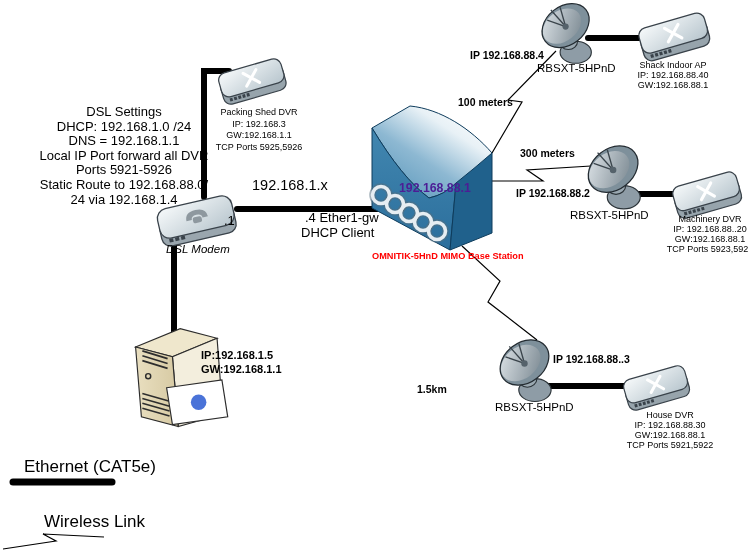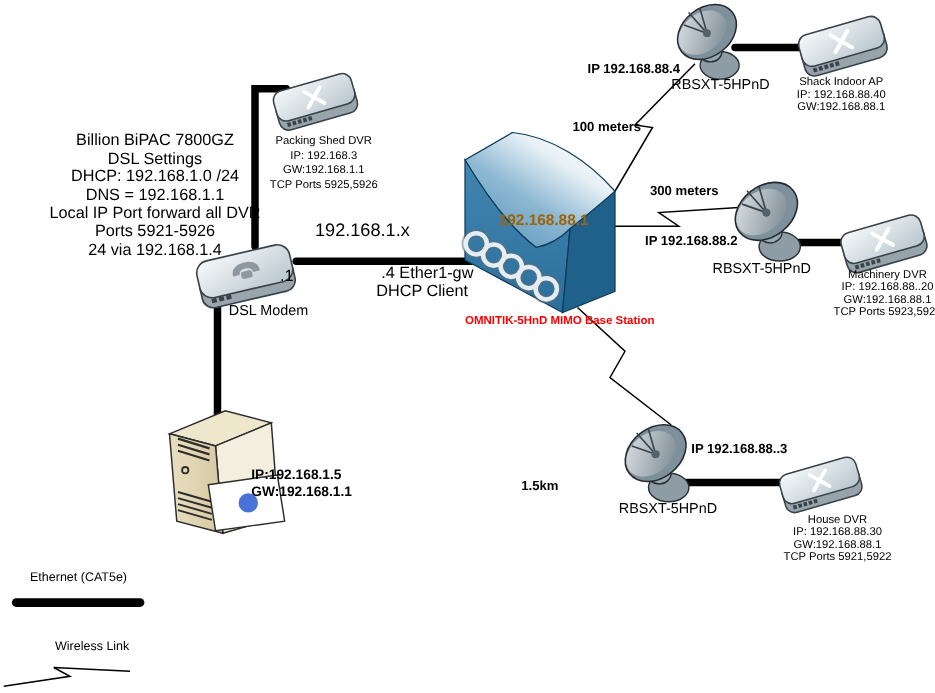--- a/index.html
+++ b/index.html
@@ -11,23 +11,23 @@
   .lbl{position:absolute;z-index:2;white-space:nowrap;line-height:1.15;}
   .ctr{transform:translateX(-50%);text-align:center;}
   .notes{font-size:13px;line-height:14.5px;}
   .cap{font-size:9px;line-height:10px;}
   .cap-pack{font-size:9px;line-height:11.5px;}
   .net{font-size:14.5px;}
   .mid{font-size:13px;}
   .dev{font-size:11.5px;}
   .ip{font-size:10.5px;font-weight:bold;text-align:center;}
   .srv{font-size:11px;font-weight:bold;line-height:13.5px;}
-  .bsip{font-size:12.3px;font-weight:bold;color:#a16207;}
+  .bsip{font-size:12.3px;font-weight:bold;color:#4c1d95;margin-top:12px;}
   .red{font-size:9.2px;font-weight:bold;color:#ff0000;}
-  .leg{font-size:10px;padding-left:16px;}
+  .leg{font-size:17px;padding-left:16px;}
 </style>
 </head>
 <body>
 
 <div class="canvas">
 
   <svg class="layer" width="748" height="554" viewBox="0 0 748 554">
     <defs>
       <linearGradient id="gTop" x1="0" y1="0" x2="1" y2="1">
         <stop offset="0" stop-color="#f7fafb"></stop>
@@ -184,43 +184,43 @@
 
     <g transform="translate(152,186)">
         <use href="#sym-modem"></use>
       </g>
     <g transform="translate(122,316) scale(0.97)">
         <use href="#sym-server"></use>
       </g>
   </svg>
 
   <div class="lbl ctr notes" style="left:124px;top:105px;">
-    <div>Billion BiPAC 7800GZ</div>
     <div>DSL Settings</div>
     <div>DHCP: 192.168.1.0 /24</div>
     <div>DNS = 192.168.1.1</div>
     <div>Local IP Port forward all DVR</div>
     <div>Ports 5921-5926</div>
+    <div>Static Route to 192.168.88.0/</div>
     <div style="margin-top:1px;">24 via 192.168.1.4</div>
   </div>
 
   <div class="lbl ctr cap-pack" style="left:259px;top:107px;">
     <div>Packing Shed DVR</div>
     <div>IP: 192.168.3</div>
     <div>GW:192.168.1.1</div>
     <div>TCP Ports 5925,5926</div>
   </div>
 
   <div class="lbl net" style="left:252px;top:177px;">192.168.1.x</div>
   <div class="lbl mid" style="left:224px;top:214px;">.1</div>
   <div class="lbl mid" style="left:305px;top:211px;">.4 Ether1-gw</div>
   <div class="lbl mid" style="left:301px;top:226px;">DHCP Client</div>
-  <div class="lbl dev" style="left:183px;top:243px;">DSL Modem</div>
-
-  <div class="lbl srv" style="left:201px;top:349px;margin-top:25px;">
+  <div class="lbl dev" style="left:166px;top:243px;font-style:italic;">DSL Modem</div>
+
+  <div class="lbl srv" style="left:201px;top:349px;">
     <div>IP:192.168.1.5</div>
     <div>GW:192.168.1.1</div>
   </div>
 
   <div class="lbl bsip" style="left:399px;top:169px;">192.168.88.1</div>
   <div class="lbl red" style="left:372px;top:251px;">OMNITIK-5HnD MIMO Base Station</div>
 
   <div class="lbl ip" style="left:470px;top:49px;">IP 192.168.88.4</div>
   <div class="lbl dev" style="left:537px;top:62px;">RBSXT-5HPnD</div>
   <div class="lbl ip" style="left:458px;top:96px;">100 meters</div>

